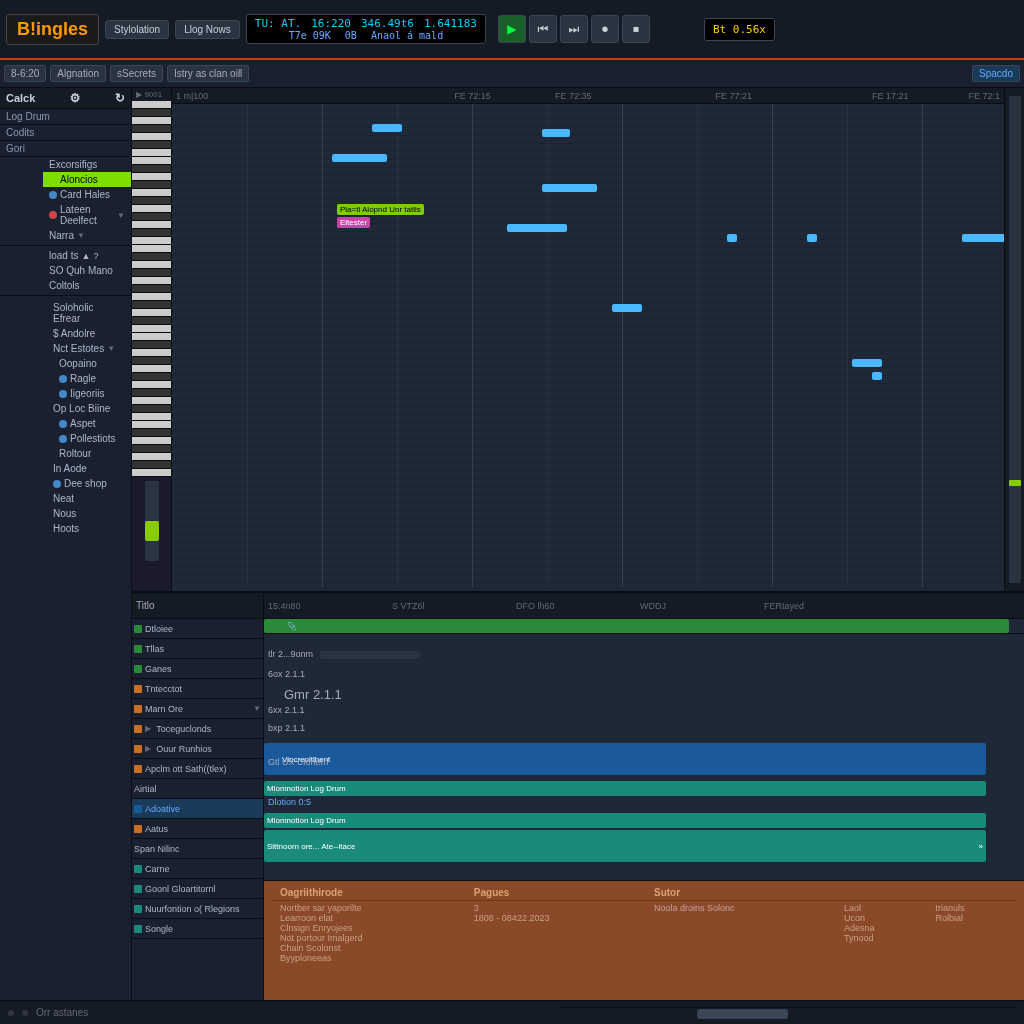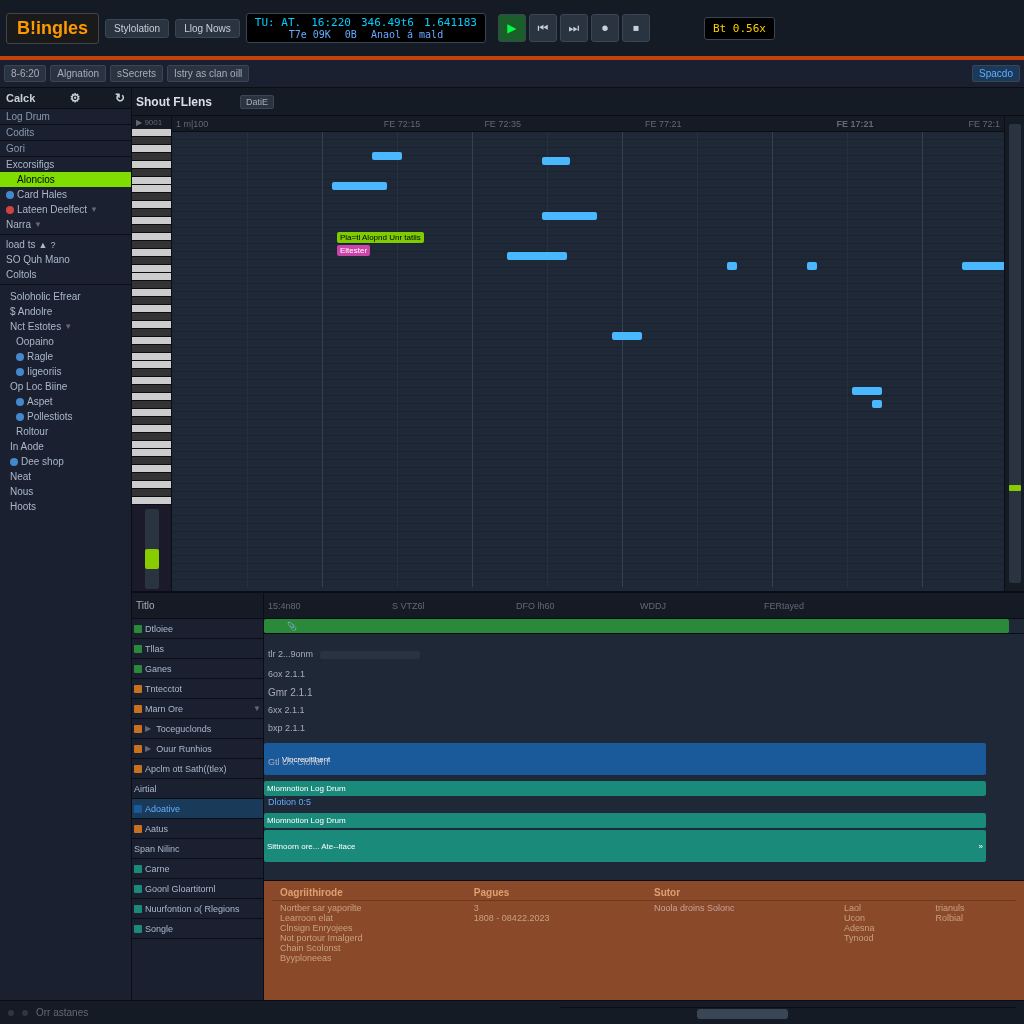--- a/index.html
+++ b/index.html
@@ -12,21 +12,21 @@
       font-size: 11px;
       overflow: hidden;
     }
 
     
     #top-header {
       display: flex;
       align-items: center;
       background: #151b25;
       height: 60px;
-      border-bottom: 4px solid #c2410c;
+      border-bottom: 2px solid #c2410c;
       padding: 0 6px;
       gap: 6px;
     }
     #logo {
       background: #1a1a1a;
       color: #ff9900;
       font-weight: bold;
       font-size: 18px;
       padding: 4px 10px;
       border: 1px solid #444;
@@ -158,20 +158,21 @@
       border-bottom: 1px solid #0a0e14;
     }
     .sidebar-item {
       display: flex;
       align-items: center;
       padding: 2px 6px;
       font-size: 10px;
       color: #aab8c8;
       cursor: pointer;
       gap: 3px;
+      margin-left: 43px;
     }
     .sidebar-item.active { background: #7fdd00; color: #000; }
     .sidebar-dot {
       width: 8px;
       height: 8px;
       border-radius: 50%;
       flex-shrink: 0;
     }
     .sidebar-arrow { font-size: 8px; color: #667; }
     .sidebar-divider {
@@ -588,25 +589,20 @@
       </div>
       <div class="sidebar-item">
         <span>Hoots</span>
       </div>
     </div>
   </div>
 
   <div id="center-area">
 
     <div id="arrangement-area">
-      <div id="arrangement-header">
-        <div class="arr-header-label">Shout FLlens</div>
-        <button class="arr-header-btn">DatiE</button>
-        <div class="toolbar-spacer"></div>
-      </div>
       <div id="piano-roll-container">
 
         <div id="piano-keys">
           <div style="font-size:8px; color:#667; padding:2px 4px; background:#151b25;">▶ 9001</div>
 
           <div class="piano-key white"></div>
           <div class="piano-key black"></div>
           <div class="piano-key white"></div>
           <div class="piano-key black"></div>
           <div class="piano-key white"></div>
@@ -659,21 +655,21 @@
         </div>
 
         <div id="midi-grid">
 
           <div style="height:16px; background:#151b25; border-bottom:1px solid #0a0e14; display:flex; align-items:center; padding:0 4px; font-size:9px; color:#667; gap:4px;">
             <span>1 m|100</span>
             <span style="flex:1"></span>
             <span>FE 72:15</span>
             <span style="margin: 0 60px;">FE 72:35</span>
             <span style="margin: 0 60px;">FE 77:21</span>
-            <span style="margin: 0 91px; font-weight: bold;">FE 17:21</span>
+            <span style="margin: 0 56px;">FE 17:21</span>
             <span>FE 72:1</span>
           </div>
           <div class="midi-notes-area" style="position:relative; background: repeating-linear-gradient(#1e2836 0px, #1e2836 7px, #1a2430 7px, #1a2430 8px); padding-left: 36px;">
 
             <div class="grid-line-v bar" style="left:150px;"></div>
             <div class="grid-line-v bar" style="left:300px;"></div>
             <div class="grid-line-v bar" style="left:450px;"></div>
             <div class="grid-line-v bar" style="left:600px;"></div>
             <div class="grid-line-v bar" style="left:750px;"></div>
             <div class="grid-line-v" style="left:75px;"></div>
@@ -798,21 +794,21 @@
           <div class="track-clip clip-green" style="top:0px; left:0px; width:98%; height:14px;">
             <span style="font-size:8px; margin-left:20px;">📎</span>
           </div>
           <div style="position:absolute; top:14px; left:0; right:0; height:1px; background:#0a0e14;"></div>
 
           <div style="position:absolute; top:30px; left:4px; font-size:9px; color:#aab;">
             <span>tlr 2...9onm</span>
             <div style="display:inline-block; margin-left:4px; background:#2a3340; width:100px; height:8px; border-radius:2px; vertical-align:middle;"></div>
           </div>
           <div style="position:absolute; top:50px; left:4px; font-size:9px; color:#aab;">6ox 2.1.1</div>
-          <div style="position:absolute; top:68px; left:4px; font-size:10px; color:#aab;">Gmr 2.1.1</div>
+          <div style="position:absolute; top:68px; left:20px; font-size:13px; color:#aab;">Gmr 2.1.1</div>
           <div style="position:absolute; top:86px; left:4px; font-size:9px; color:#aab;">6xx 2.1.1</div>
           <div style="position:absolute; top:104px; left:4px; font-size:9px; color:#aab;">bxp 2.1.1</div>
 
           <div class="track-clip clip-blue" style="top:124px; left:0px; width:95%; height:32px;padding-left:18px;">
             <span>Vincreoltlhent</span>
           </div>
           <div style="position:absolute; top:138px; left:4px; font-size:9px; color:#aab;">Gtl UX Clonern</div>
 
           <div class="track-clip clip-teal" style="top:162px; left:0px; width:95%; height:15px;">
             <span>Mlomnotion Log Drum</span>

